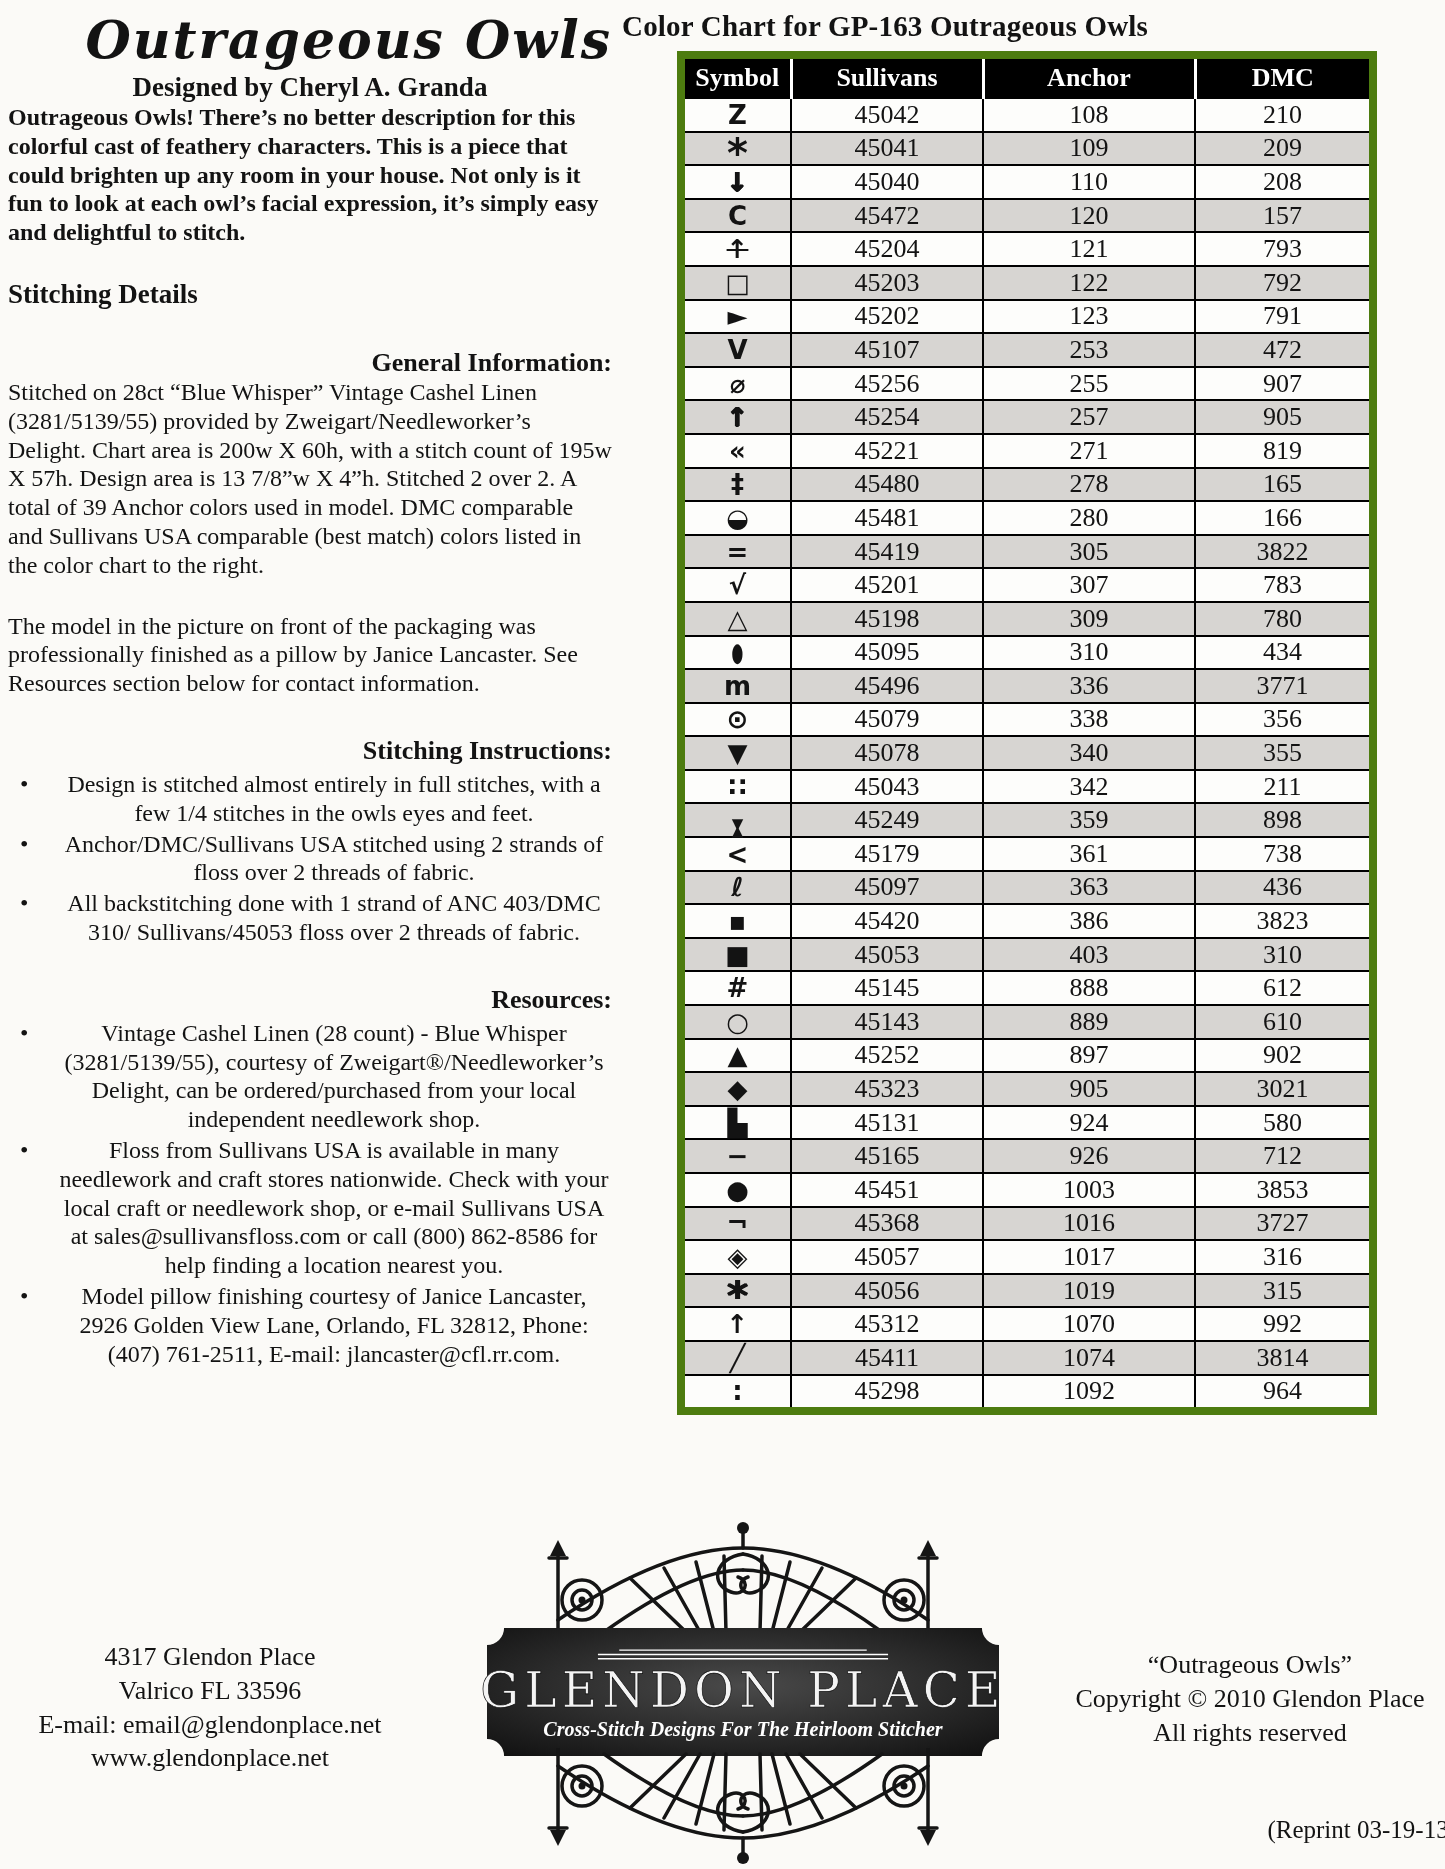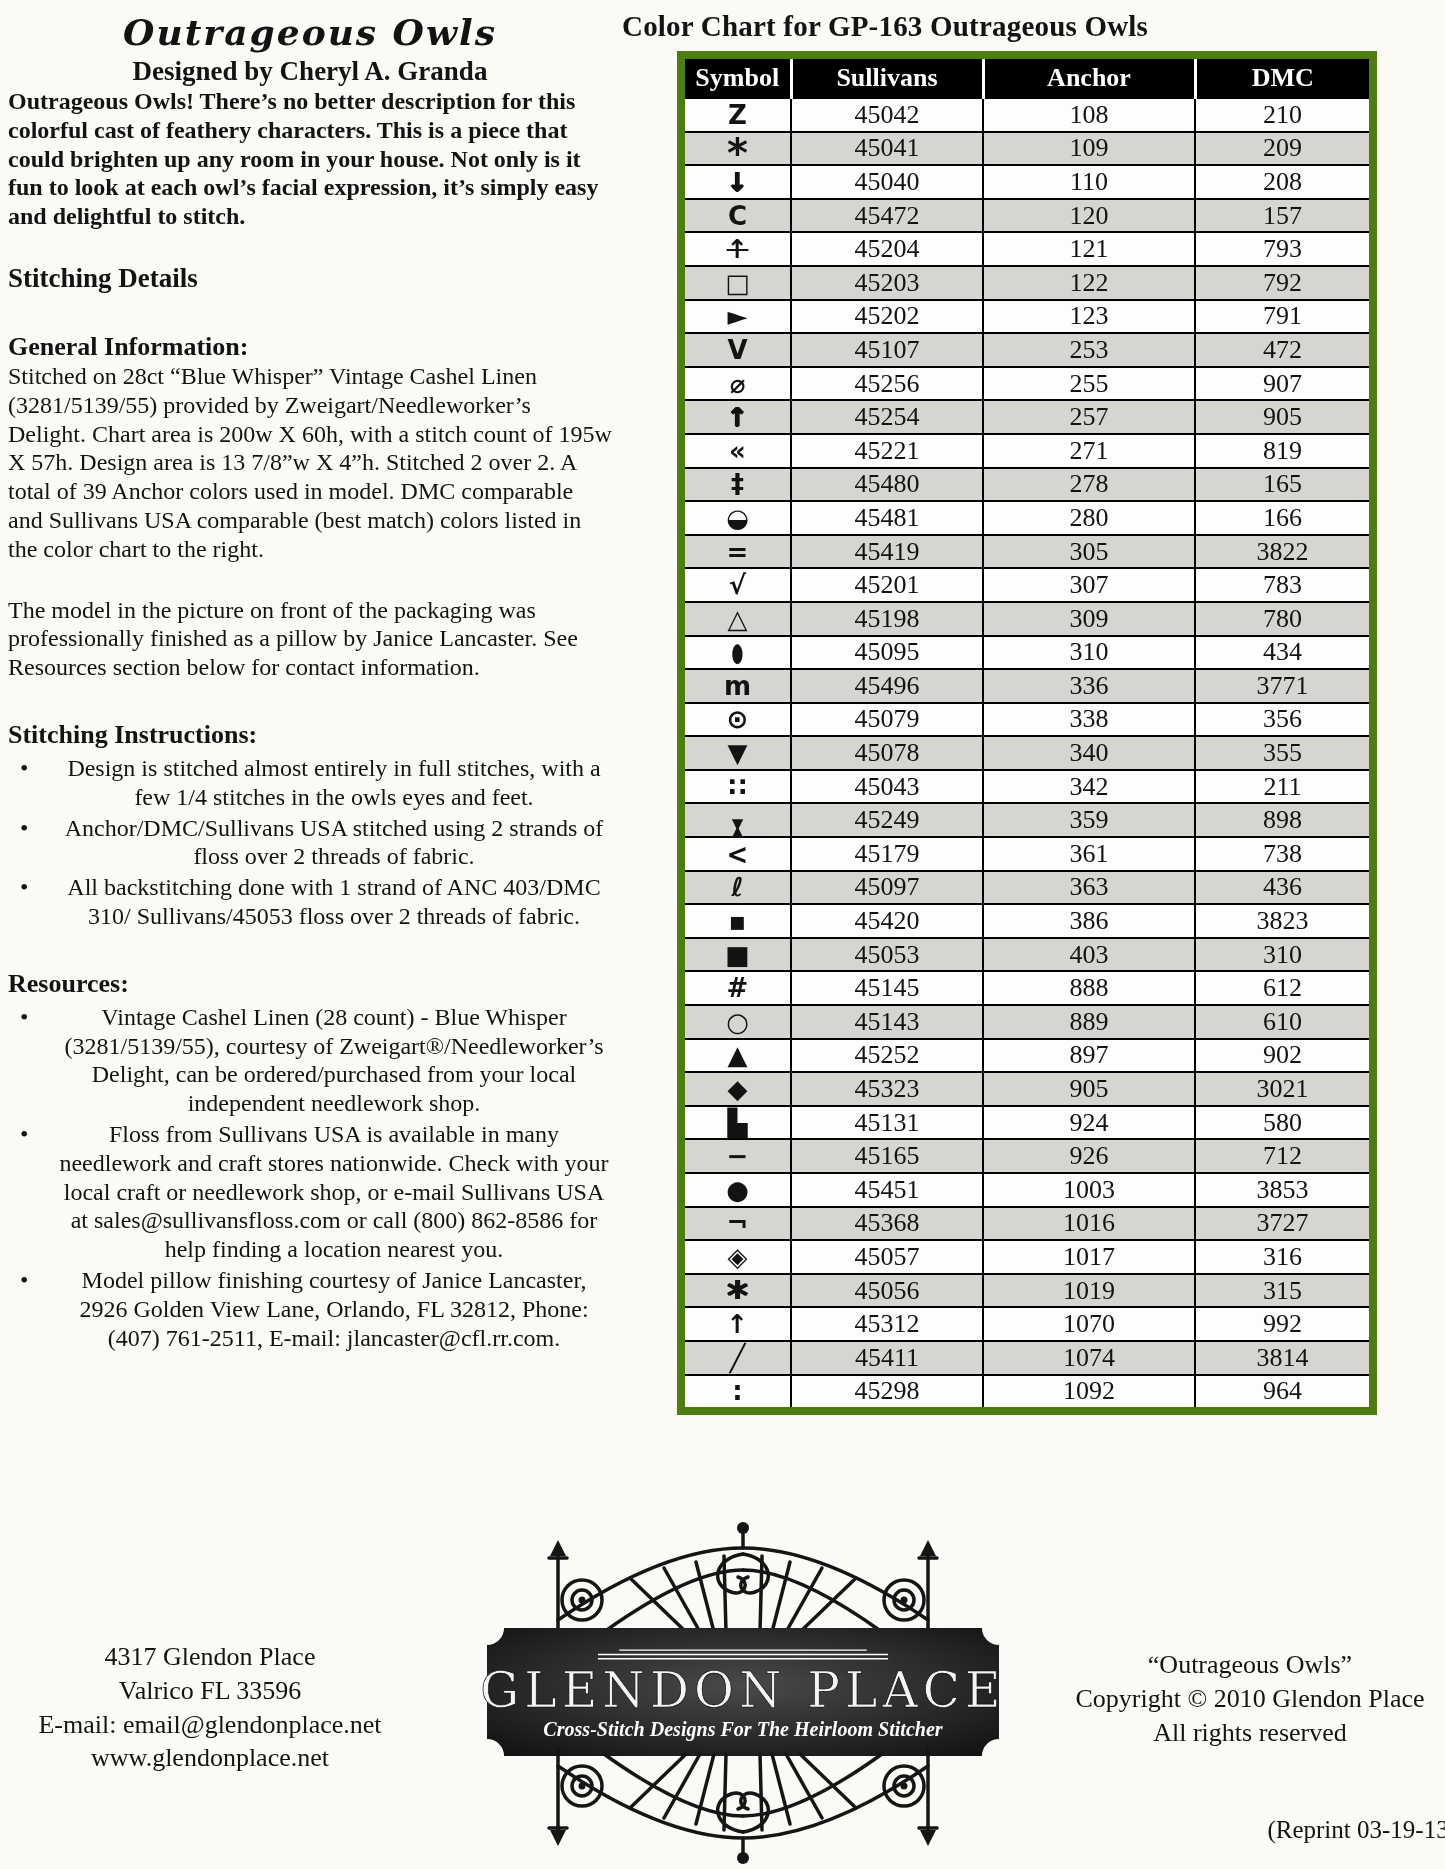--- a/index.html
+++ b/index.html
@@ -5,28 +5,28 @@
   html,body{margin:0;padding:0;}
   body{
     width:1445px;height:1869px;
     background:#fbfaf7;color:#131313;
     font-family:"Liberation Serif", serif;
     position:relative;overflow:hidden;
   }
   
   .left-col{position:absolute;left:8px;top:14px;width:604px;}
   .script-title{
-    text-align:center;font-family:"DejaVu Serif", serif;
-    font-style:italic;font-weight:bold;font-size:36px;letter-spacing:2px;
+    text-align:right;font-family:"DejaVu Serif", serif;
+    font-style:italic;font-weight:bold;font-size:52px;letter-spacing:2px;
     line-height:1;
   }
   .byline{text-align:center;font-weight:bold;font-size:27px;margin-top:6px;}
   .intro{font-weight:bold;font-size:24px;line-height:1.18;margin-top:38px;text-align:left;}
   .center-head{text-align:left;font-weight:bold;font-size:27px;margin-top:32px;}
-  .sec-head{font-weight:bold;font-size:26px;margin-top:38px;}
+  .sec-head{font-weight:bold;font-size:26px;margin-top:38px;text-align:right;}
   .body-par{font-size:24px;line-height:1.2;margin:0;}
   .model-par{margin-top:32px;}
   ul.blist{list-style:none;margin:4px 0 0 0;padding:0;font-size:24px;line-height:1.2;text-align:center;}
   ul.blist li{position:relative;padding-left:48px;margin-top:2px;}
   ul.blist li::before{content:"•";position:absolute;left:12px;top:0;}
   
   .right-col{position:absolute;left:622px;top:10px;width:800px;}
   .chart-title{font-weight:bold;font-size:29px;letter-spacing:.2px;}
   table.chart{
     border-collapse:collapse;margin-left:55px;margin-top:8px;

